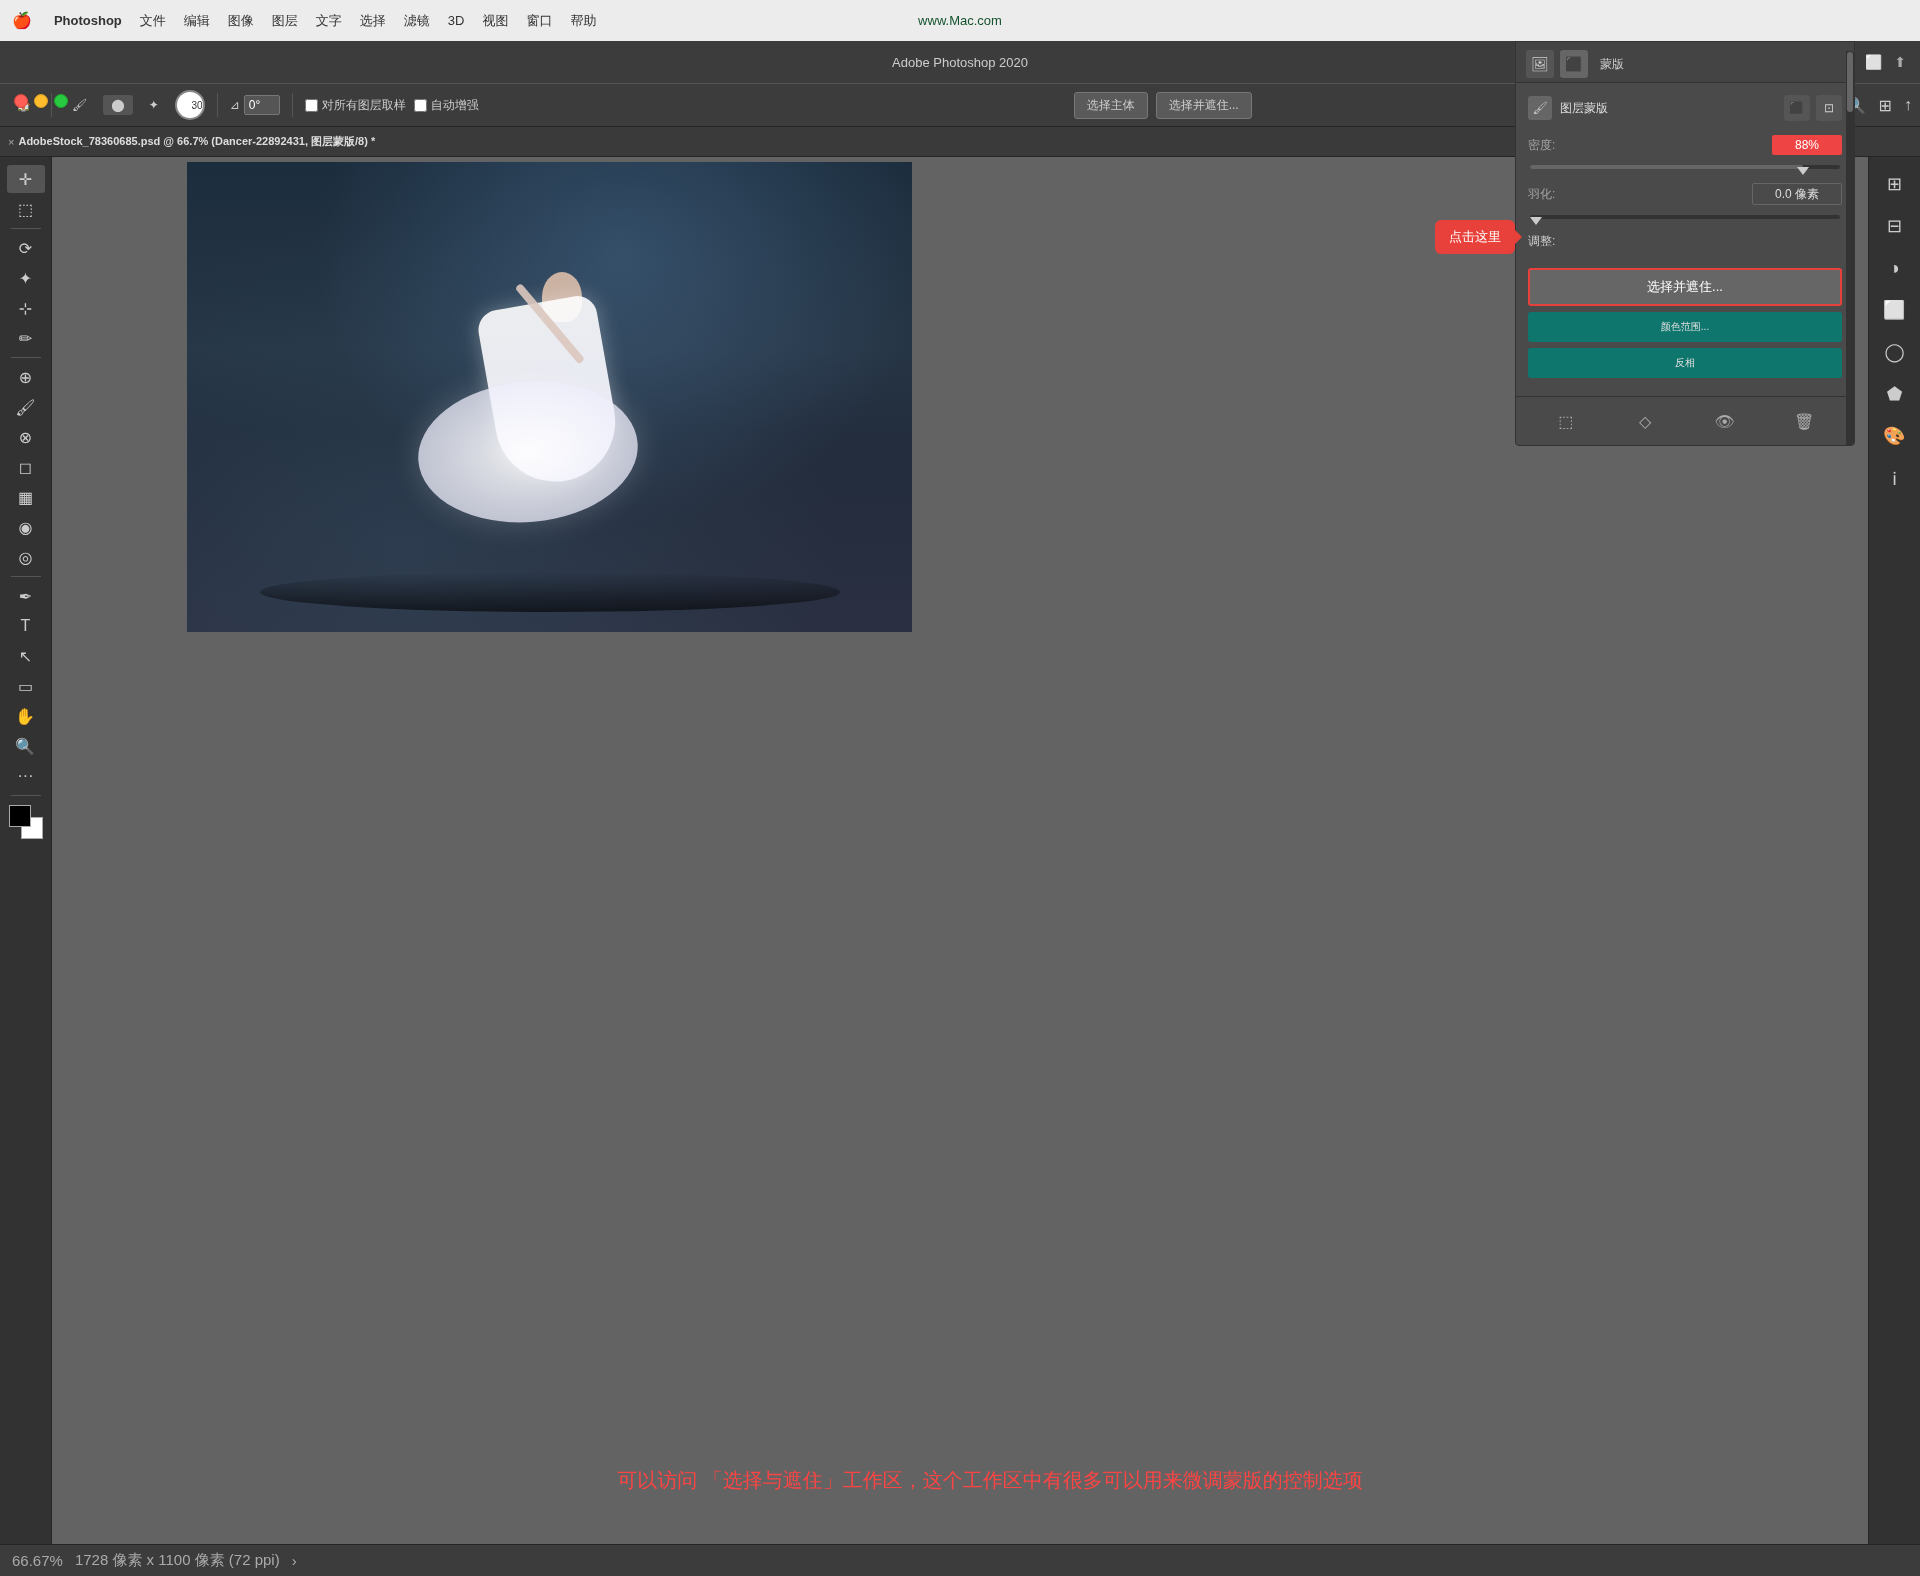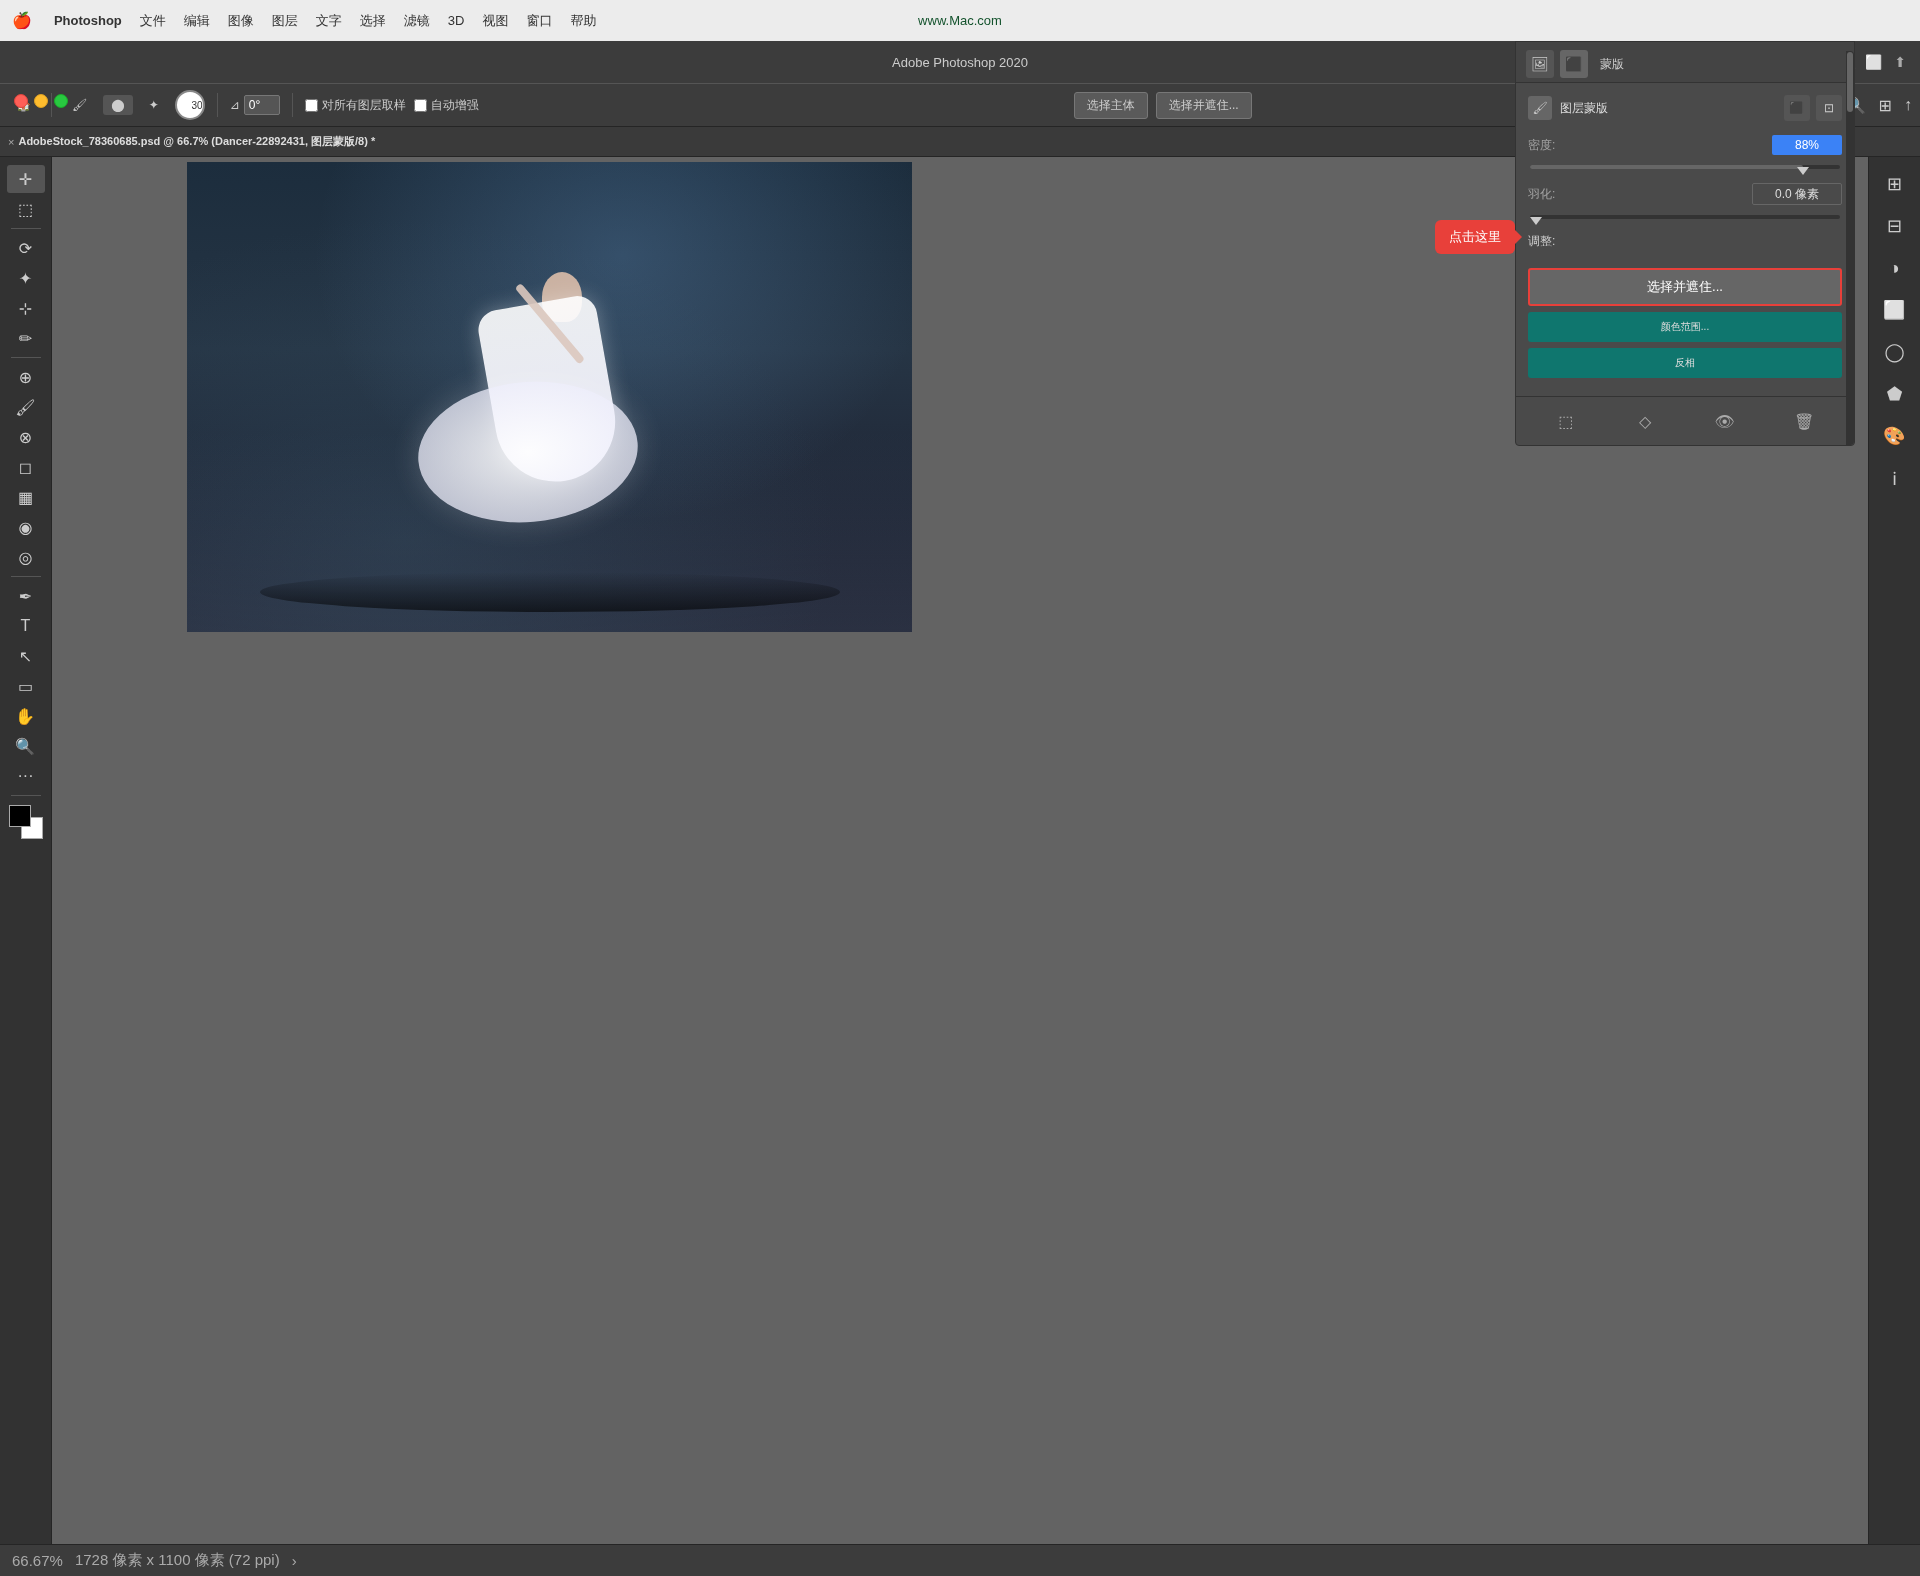--- a/index.html
+++ b/index.html
@@ -384,21 +384,21 @@
       display: flex; align-items: center; justify-content: center;
       font-size: 12px; color: #ccc; cursor: pointer;
     }
 
     .property-row {
       display: flex; align-items: center; justify-content: space-between;
       margin-bottom: 10px;
     }
     .property-label { font-size: 12px; color: #a3a3a3; }
     .property-value-box {
-      background: #3b82f6; border: none; color: white;
+      background: #ef4444; border: none; color: white;
       font-size: 12px; padding: 3px 8px; border-radius: 2px;
       width: 70px; text-align: center;
     }
     .property-value-box.feather {
       background: #4a4a4a; border: 1px solid #666; color: #ddd;
       width: 90px;
     }
 
     .slider-row {
       margin-bottom: 14px;
@@ -638,20 +638,23 @@
         <div class="dancer-figure">
           <div class="dancer-head"></div>
           <div class="dancer-body"></div>
           <div class="dancer-arm"></div>
           <div class="dancer-skirt"></div>
         </div>
         <div class="floor-shadow"></div>
       </div>
     </div>
 
+    <div class="caption-text">
+      <span>可以访问 「选择与遮住」工作区，这个工作区中有很多可以用来微调蒙版的控制选项</span>
+    </div>
 
   </div>
 
   <div class="right-panel">
     <div class="right-tool">⊞</div>
     <div class="right-tool">⊟</div>
     <div class="right-tool">◑</div>
     <div class="right-tool">⬜</div>
     <div class="right-tool">◯</div>
     <div class="right-tool">⬟</div>

